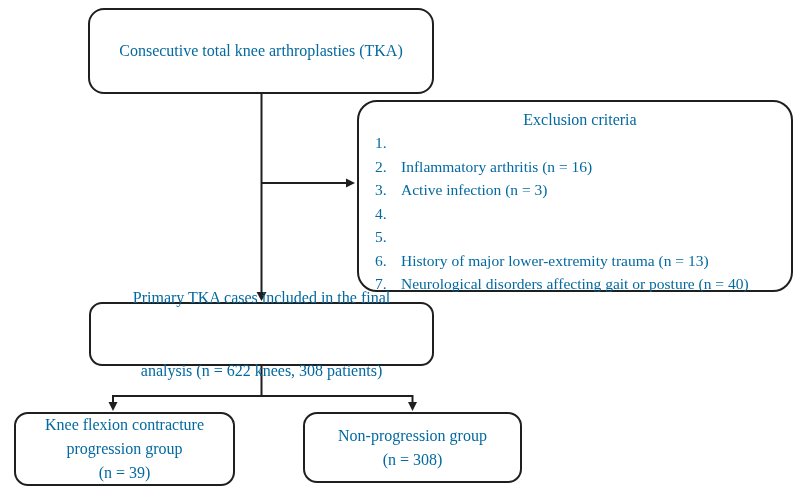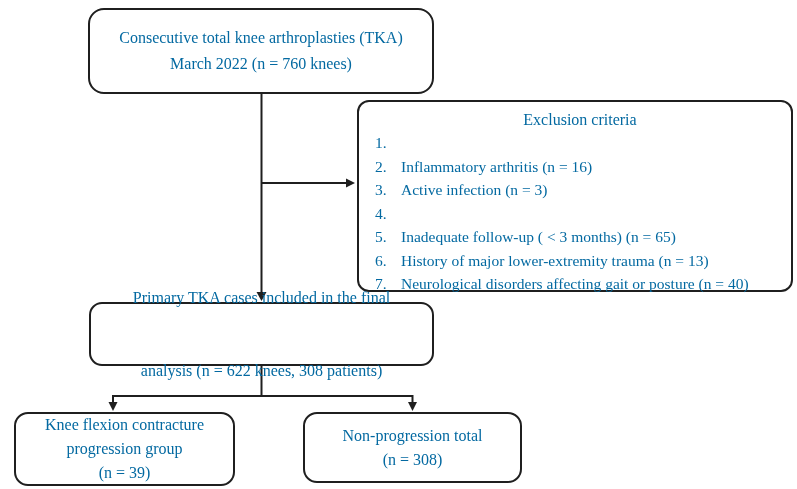--- a/index.html
+++ b/index.html
@@ -40,21 +40,21 @@
   .box-top {
     left: 88px; top: 8px;
     width: 346px; height: 86px;
     border-radius: 16px;
     font-size: 16px;
     line-height: 26px;
   }
   .box-exclusion {
     left: 357px; top: 100px;
     width: 436px; height: 192px;
-    border-radius: 12px;
+    border-radius: 20px;
     align-items: stretch;
     justify-content: flex-start;
     text-align: left;
     padding: 6px 6px 0 16px;
     font-size: 15.5px;
     line-height: 23.5px;
   }
   .box-exclusion .title {
     text-align: center;
     font-size: 16px;
@@ -113,42 +113,40 @@
 
     <line x1="113" y1="395" x2="113" y2="404" stroke="#1f1f1f" stroke-width="2"></line>
     <polygon points="108.5,402 117.5,402 113,411" fill="#1f1f1f"></polygon>
 
     <line x1="412.5" y1="395" x2="412.5" y2="404" stroke="#1f1f1f" stroke-width="2"></line>
     <polygon points="408,402 417,402 412.5,411" fill="#1f1f1f"></polygon>
   </svg>
 
   <div class="box box-top">
     <div class="line">Consecutive total knee arthroplasties (TKA)</div>
-    <div class="line">March 2022 (n = 760 knees)</div>
   </div>
 
   <div class="box box-exclusion">
     <div class="title">Exclusion criteria</div>
     <div class="excl-item">
       <span class="num">1.</span>
     </div>
     <div class="excl-item">
       <span class="num">2.</span>
       <span class="label">Inflammatory arthritis (n = 16)</span>
     </div>
     <div class="excl-item">
       <span class="num">3.</span>
       <span class="label">Active infection (n = 3)</span>
     </div>
     <div class="excl-item">
       <span class="num">4.</span>
     </div>
     <div class="excl-item">
       <span class="num">5.</span>
-      <span class="label">Inadequate follow-up ( &lt; 3 months) (n = 65)</span>
     </div>
     <div class="excl-item">
       <span class="num">6.</span>
       <span class="label">History of major lower-extremity trauma (n = 13)</span>
     </div>
     <div class="excl-item">
       <span class="num">7.</span>
       <span class="label">Neurological disorders affecting gait or posture (n = 40)</span>
     </div>
   </div>
@@ -158,17 +156,17 @@
     <div class="line">analysis (n = 622 knees, 308 patients)</div>
   </div>
 
   <div class="box box-progression">
     <div class="line">Knee flexion contracture</div>
     <div class="line">progression group</div>
     <div class="line">(n = 39)</div>
   </div>
 
   <div class="box box-nonprogression">
-    <div class="line">Non-progression total</div>
+    <div class="line">Non-progression group</div>
     <div class="line">(n = 308)</div>
   </div>
 
 </div>
 
 </body></html>

